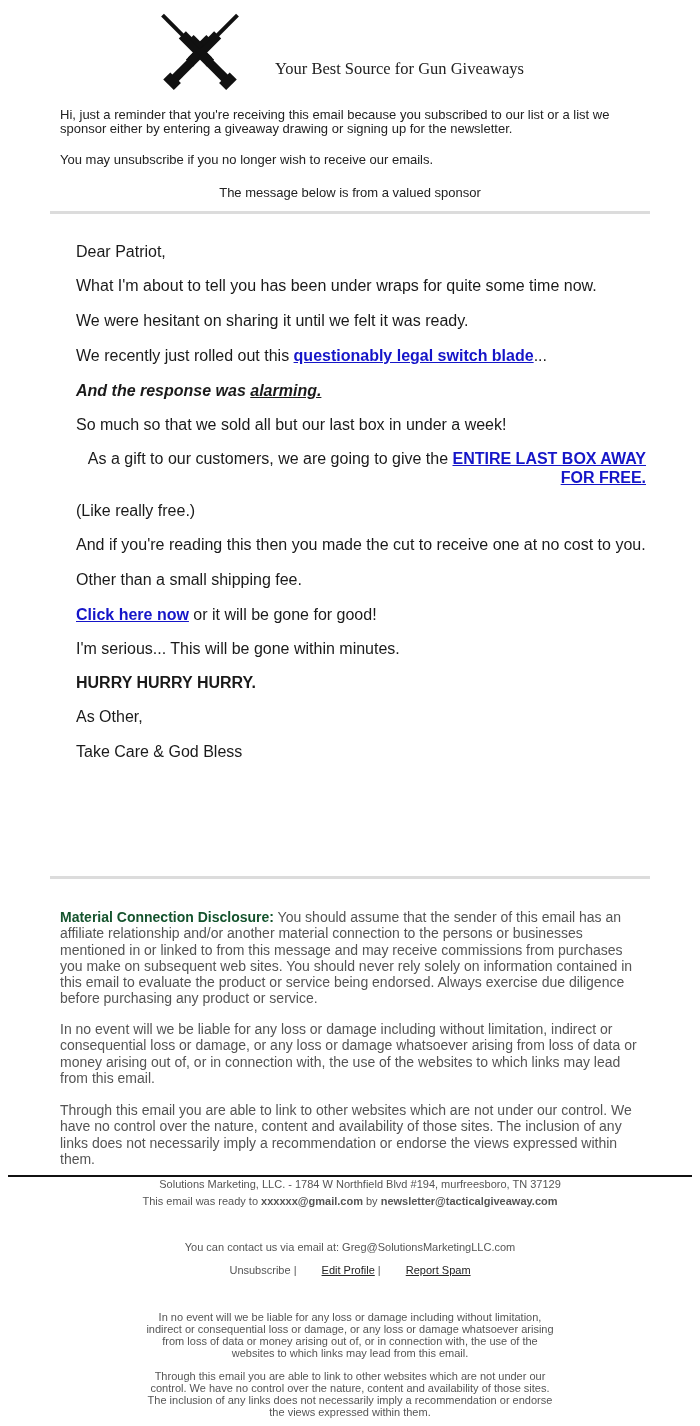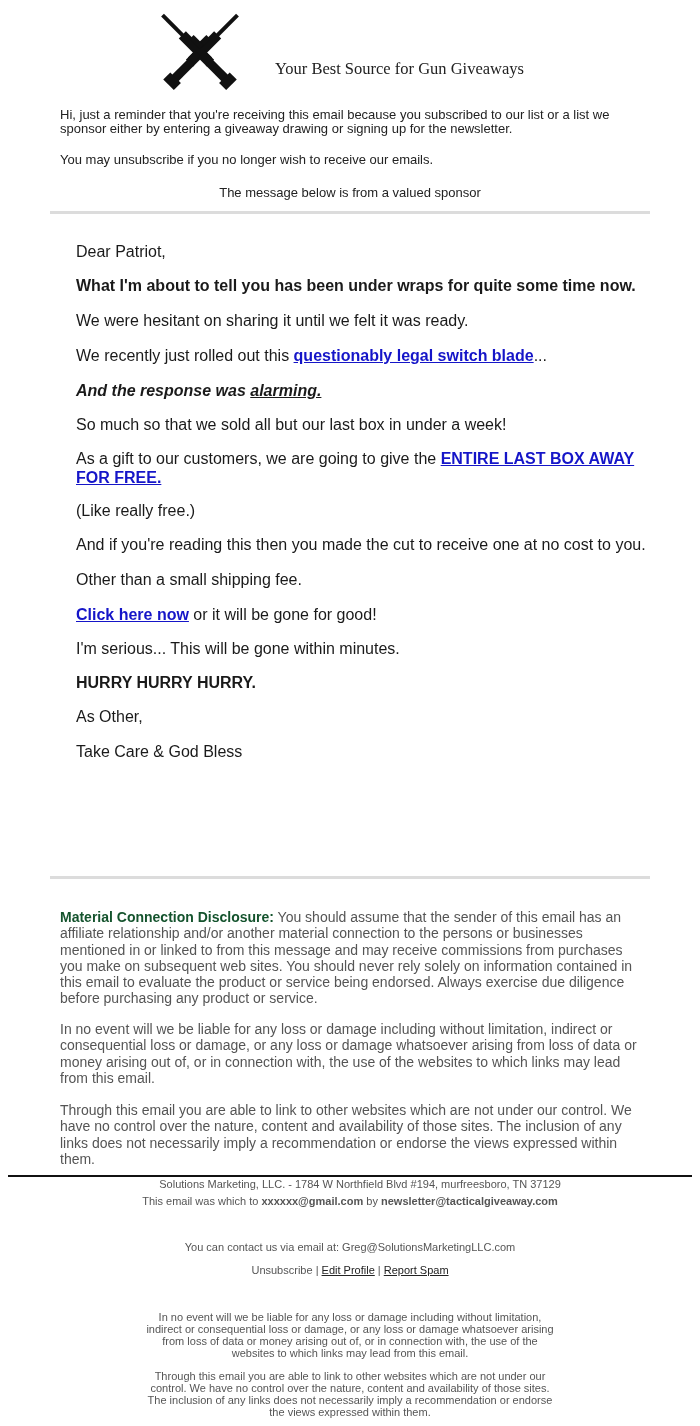--- a/index.html
+++ b/index.html
@@ -12,21 +12,21 @@
   .center { text-align:center; }
   .hr-grey { position:absolute; left:50px; width:600px; height:3px; background:#dcdcdc; }
   .body-text { position:absolute; left:60px; width:585px; font-size:16px; line-height:19px; color:#1a1a1a; }
   .body-text p { margin:8px; position:absolute; left:8px; width:585px; }
   a.blue { color:#1515c8; font-weight:bold; text-decoration:underline; }
   .disc { position:absolute; left:60px; width:585px; font-size:14px; line-height:16.3px; color:#555; }
   .disc b { color:#14532d; }
   .hr-black { position:absolute; left:8px; width:684px; height:2px; background:#111; }
   .foot { position:absolute; left:0; width:700px; text-align:center; font-size:11px; line-height:13px; color:#555; }
   .foot b { color:#555; }
-  .foot a { color:#222; text-decoration:underline; }
+  .foot a { color:#222; text-decoration:underline;margin-left:22px; }
   .foot-legal { position:absolute; left:140px; width:420px; text-align:center; font-size:11px; line-height:12px; color:#555; }
 </style>
 </head>
 <body>
 
 <div class="logo">
   <svg class="guns" viewBox="0 0 90 92">
     <g fill="#111">
 
       <g transform="rotate(45 45 46)">
@@ -52,43 +52,43 @@
 </div>
 
 <div class="pre" style="top:108px;">Hi, just a reminder that you're receiving this email because you subscribed to our list or a list we sponsor either by entering a giveaway drawing or signing up for the newsletter.</div>
 <div class="pre" style="top:153px;">You may unsubscribe if you no longer wish to receive our emails.</div>
 <div class="pre center" style="top:186px;">The message below is from a valued sponsor</div>
 
 <div class="hr-grey" style="top:211px;"></div>
 
 <div class="body-text" style="top:0;">
   <p style="top:234px;">Dear Patriot,</p>
-  <p style="top:268px;font-weight:bold;">What I'm about to tell you has been under wraps for quite some time now.</p>
+  <p style="top:268px;">What I'm about to tell you has been under wraps for quite some time now.</p>
   <p style="top:303px;">We were hesitant on sharing it until we felt it was ready.</p>
   <p style="top:338px;"><span>We recently just rolled out this </span><a class="blue" href="#">questionably legal switch blade</a><span>...</span></p>
   <p style="top:373px; font-weight:bold; font-style:italic;"><span>And the response was </span><span style="text-decoration:underline;">alarming.</span></p>
   <p style="top:407px;">So much so that we sold all but our last box in under a week!</p>
-  <p style="top:441px; width:570px;"><span>As a gift to our customers, we are going to give the </span><a class="blue" href="#">ENTIRE LAST BOX AWAY FOR FREE.</a></p>
+  <p style="top:441px; width:570px;text-align:right;"><span>As a gift to our customers, we are going to give the </span><a class="blue" href="#">ENTIRE LAST BOX AWAY FOR FREE.</a></p>
   <p style="top:493px;">(Like really free.)</p>
   <p style="top:527px;">And if you're reading this then you made the cut to receive one at no cost to you.</p>
   <p style="top:562px;">Other than a small shipping fee.</p>
   <p style="top:597px;"><a class="blue" href="#">Click here now</a><span> or it will be gone for good!</span></p>
   <p style="top:631px;">I'm serious... This will be gone within minutes.</p>
   <p style="top:665px; font-weight:bold;">HURRY HURRY HURRY.</p>
   <p style="top:699px;">As Other,</p>
   <p style="top:734px;">Take Care &amp; God Bless</p>
 </div>
 
 <div class="hr-grey" style="top:876px;"></div>
 
 <div class="disc" style="top:909px;"><b>Material Connection Disclosure:</b><span> You should assume that the sender of this email has an affiliate relationship and/or another material connection to the persons or businesses mentioned in or linked to from this message and may receive commissions from purchases you make on subsequent web sites. You should never rely solely on information contained in this email to evaluate the product or service being endorsed. Always exercise due diligence before purchasing any product or service.</span></div>
 <div class="disc" style="top:1021px;">In no event will we be liable for any loss or damage including without limitation, indirect or consequential loss or damage, or any loss or damage whatsoever arising from loss of data or money arising out of, or in connection with, the use of the websites to which links may lead from this email.</div>
 <div class="disc" style="top:1102px;">Through this email you are able to link to other websites which are not under our control. We have no control over the nature, content and availability of those sites. The inclusion of any links does not necessarily imply a recommendation or endorse the views expressed within them.</div>
 
 <div class="hr-black" style="top:1175px;"></div>
 
-<div class="foot" style="top:1195px;"><span>This email was which to </span><b>xxxxxx@gmail.com</b><span> by </span><b>newsletter@tacticalgiveaway.com</b></div>
+<div class="foot" style="top:1195px;"><span>This email was ready to </span><b>xxxxxx@gmail.com</b><span> by </span><b>newsletter@tacticalgiveaway.com</b></div>
 <div class="foot" style="top:1178px;padding-left:10px;">Solutions Marketing, LLC. - 1784 W Northfield Blvd #194, murfreesboro, TN 37129</div>
 <div class="foot" style="top:1241px;">You can contact us via email at: Greg@SolutionsMarketingLLC.com</div>
 <div class="foot" style="top:1264px;"><span>Unsubscribe</span><span> | </span><a href="#">Edit Profile</a><span> | </span><a href="#">Report Spam</a></div>
 
 <div class="foot-legal" style="top:1311px;">In no event will we be liable for any loss or damage including without limitation, indirect or consequential loss or damage, or any loss or damage whatsoever arising from loss of data or money arising out of, or in connection with, the use of the websites to which links may lead from this email.</div>
 <div class="foot-legal" style="top:1370px;">Through this email you are able to link to other websites which are not under our control. We have no control over the nature, content and availability of those sites. The inclusion of any links does not necessarily imply a recommendation or endorse the views expressed within them.</div>
 
 </body></html>

